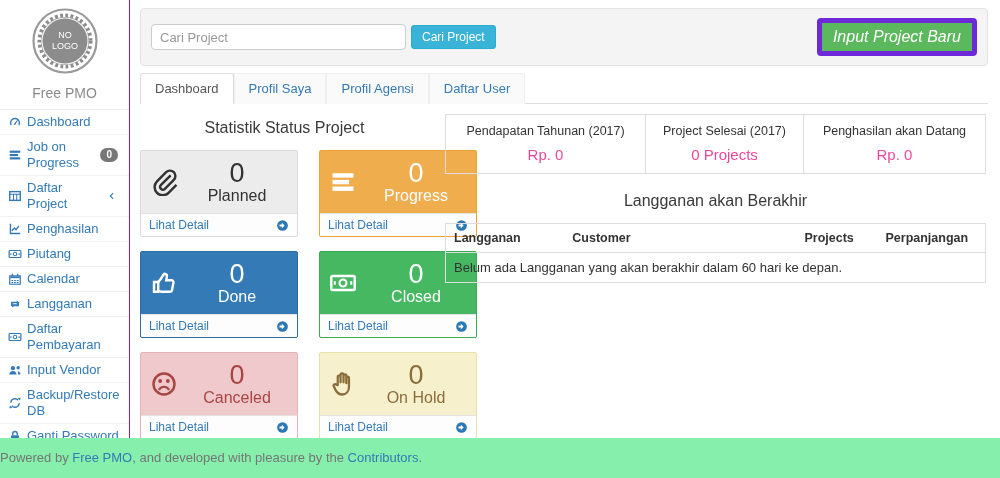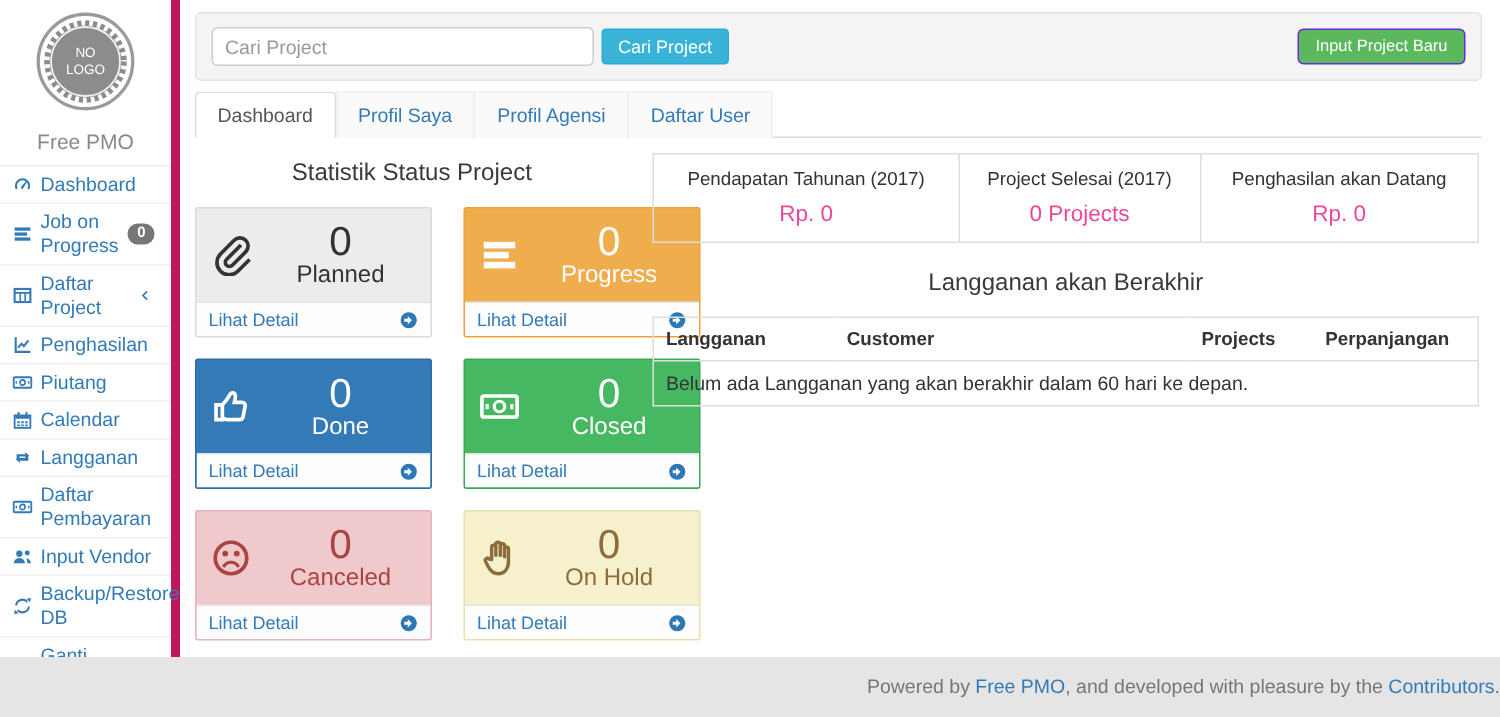--- a/index.html
+++ b/index.html
@@ -6,21 +6,21 @@
   html,body { margin:0; padding:0; }
   body {
     width:1000px; height:478px; position:relative; overflow:hidden;
     background:#fff; font-family:"Liberation Sans", sans-serif; color:#333;
   }
   a, .link { color:#337ab7; text-decoration:none; }
 
   .layout { display:flex; height:438px; }
 
   
-  .sidebar { width:120px; flex:none; background:#fff; border-right:6px solid #be185d; }
+  .sidebar { width:130px; flex:none; background:#fff; border-right:1px solid #be185d; }
   .logo-block { text-align:center; padding:6px 0 8px; border-bottom:1px solid #ededed; }
   .brand { color:#8a8a8a; font-size:14px; margin-top:5px; }
   .menu { list-style:none; margin:0; padding:0; }
   .menu li {
     display:flex; align-items:center; gap:5px;
     padding:4px 4px 4px 7px; border-bottom:1px solid #f1f1f1;
     color:#337ab7; font-size:13px; cursor:pointer; line-height:16px;
   }
   .mi { display:inline-flex; width:15px; justify-content:center; flex:none; }
   .mi svg { width:14px; height:14px; }
@@ -42,22 +42,22 @@
     width:255px; height:26px; border:1px solid #ccc; border-radius:4px;
     padding:1px 8px; font-size:13px; color:#555; font-family:inherit;
   }
   .search-input::placeholder { color:#999; }
   .btn { font-family:inherit; cursor:pointer; }
   .btn-search {
     margin-left:5px; background:#39b3d7; border:1px solid #2aabd2; color:#fff;
     font-size:12px; padding:4px 10px; border-radius:3px;
   }
   .btn-new {
-    margin-left:auto; background:#5cb85c; border:1px solid #6d28d9; color:#fff;
-    font-size:11px; padding:5px 11px; border-radius:4px;
+    margin-left:auto; background:#5cb85c; border:5px solid #6d28d9; color:#fff;
+    font-size:16px; padding:5px 11px; border-radius:4px;font-style:italic;
   }
 
   .tabs { display:flex; border-bottom:1px solid #ddd; margin-top:7px; }
   .tab { font-size:13px; padding:7px 14px; margin-bottom:-1px; cursor:pointer; }
   .tab.active {
     background:#fff; border:1px solid #ddd; border-bottom:1px solid #fff;
     border-radius:3px 3px 0 0; color:#555;
   }
   .tab.inactive { background:#fafafa; border:1px solid #f0f0f0; border-bottom:none; color:#337ab7; }
 
@@ -106,22 +106,22 @@
 
   .table2 { width:100%; border-collapse:collapse; border:1px solid #ddd; margin-top:2px; }
   .table2 th {
     font-size:12.5px; font-weight:bold; color:#333; text-align:left;
     padding:7px 8px; border-bottom:1px solid #ddd;
   }
   .table2 td { font-size:13px; color:#333; padding:7px 8px; }
 
   
   .page-footer {
-    position:absolute; left:0; right:0; bottom:0; height:40px; background:#e5e5e5;
-    text-align:right; font-size:13px; color:#767676; padding-top:12px;
+    position:absolute; left:0; right:0; bottom:0; height:40px; background:#86efac;
+    text-align:left; font-size:13px; color:#767676; padding-top:12px;
   }
 </style>
 </head>
 <body>
 
 <div class="layout">
 
   <div class="sidebar">
     <div class="logo-block">
       <svg width="70" height="70" viewBox="0 0 70 70">

